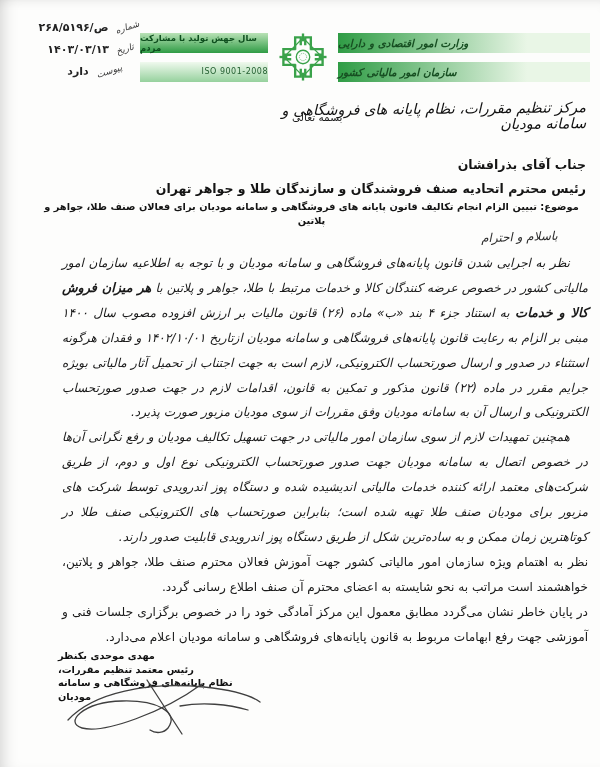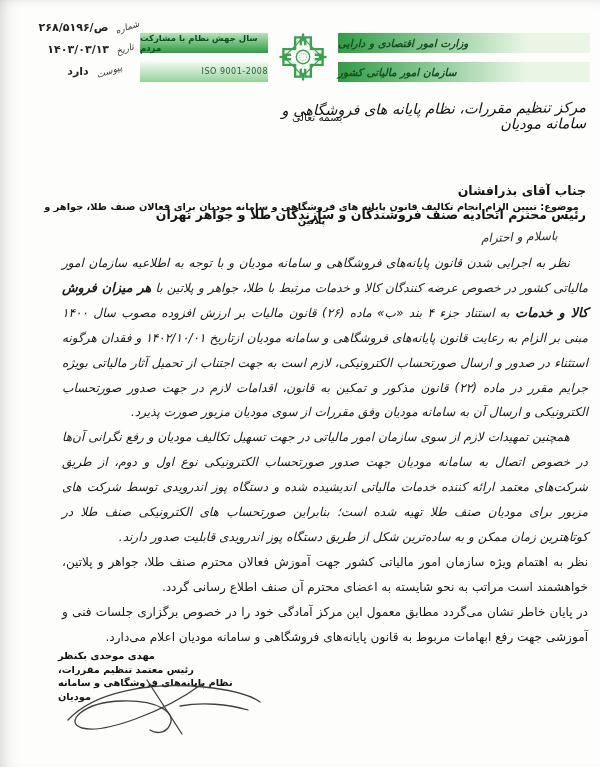--- a/index.html
+++ b/index.html
@@ -35,21 +35,21 @@
              justify-content:flex-end; direction:rtl; padding-right:26px;
              color:#174f22; font-size:10.5px; font-style:italic; font-weight:bold; }
   .emblem-box { width:58px; height:66px; display:flex; align-items:center; justify-content:center; }
 
   
   .center-name { position:absolute; top:101px; right:14px; width:345px;
                  font-size:14.5px; font-style:italic; font-weight:500; color:#121212;
                  text-align:right; transform:rotate(-.6deg); }
   .besmeleh { position:absolute; top:111px; left:292px; font-size:10.5px; font-weight:normal; }
   .recipient { position:absolute; top:153px; right:14px; text-align:right;
-               font-weight:bold; font-size:12.5px; line-height:24px; color:#141414;margin-top:26px; }
+               font-weight:bold; font-size:12.5px; line-height:24px; color:#141414; }
   .subject { position:absolute; top:200px; right:13px; left:36px; text-align:center;
              font-weight:bold; font-size:9.8px; line-height:14px; color:#141414; }
   .salutation { position:absolute; top:230px; right:42px; font-size:12px; font-style:italic;
                 color:#2b2b2b; transform:rotate(-2deg); letter-spacing:.5px; }
 
   
   .body-text { position:absolute; top:251px; right:12px; left:62px; text-align:justify;
                font-size:12.1px; line-height:24.9px; color:#191919; }
   .body-text p { margin:0; }
   .body-text p.indent { text-indent:18px;font-style:italic; }
@@ -76,21 +76,21 @@
     </div>
     <div class="meta-row r3">
       <span class="meta-label">پیوست</span>
       <span class="meta-value">دارد</span>
     </div>
   </div>
 
   <div class="banners">
     <div class="bar-group left">
       <div class="bar slogan-bar">
-        <span>سال جهش نظام با مشارکت مردم</span>
+        <span>سال جهش تولید با مشارکت مردم</span>
       </div>
       <div class="bar iso-bar">
         <span>ISO 9001-2008</span>
       </div>
     </div>
 
     <div class="emblem-box">
       <svg width="56" height="62" viewBox="0 0 100 100" aria-hidden="true">
         <g fill="none" stroke="#3aa24a">
           <rect x="26" y="26" width="48" height="48" transform="rotate(45 50 50)" stroke-width="2.2"></rect>

